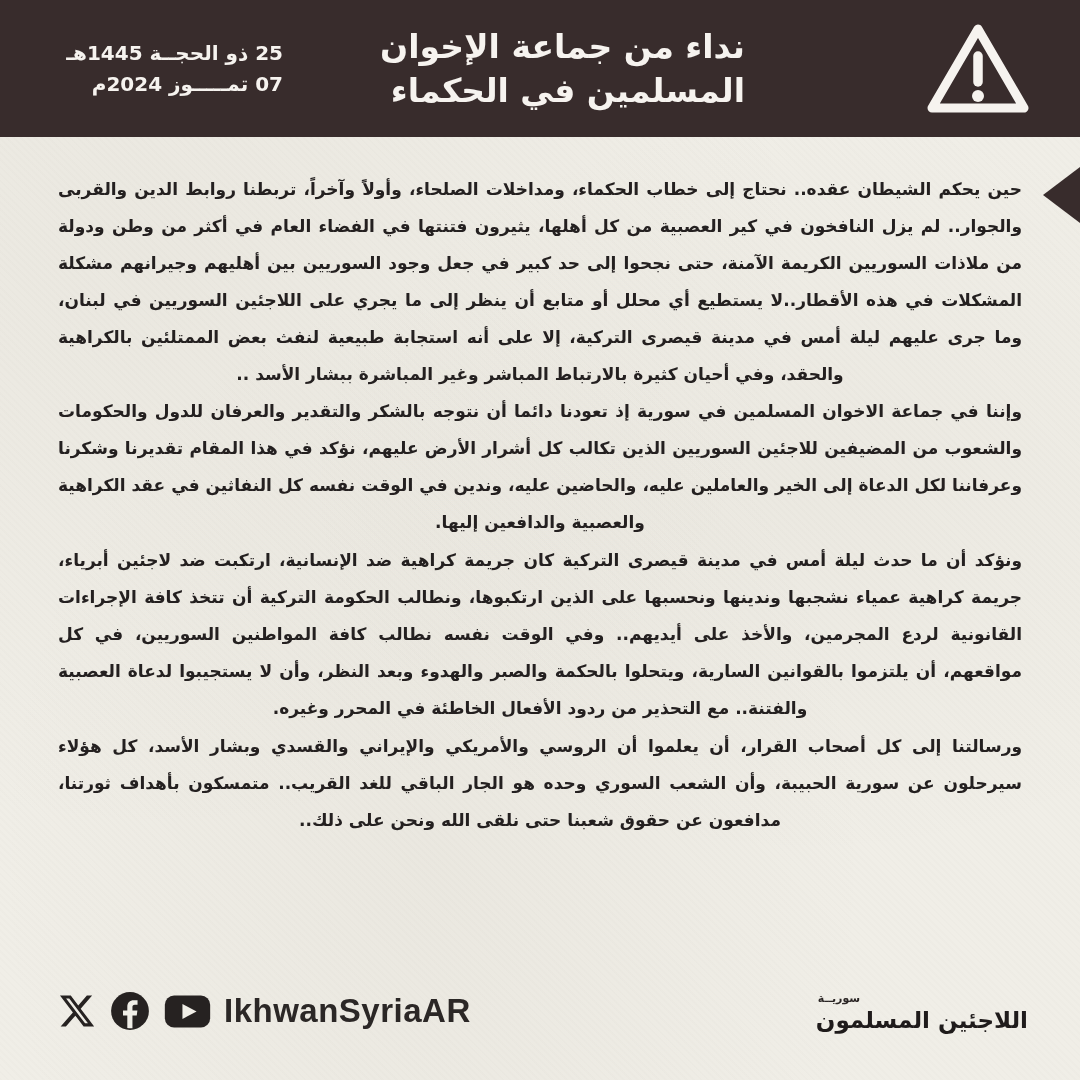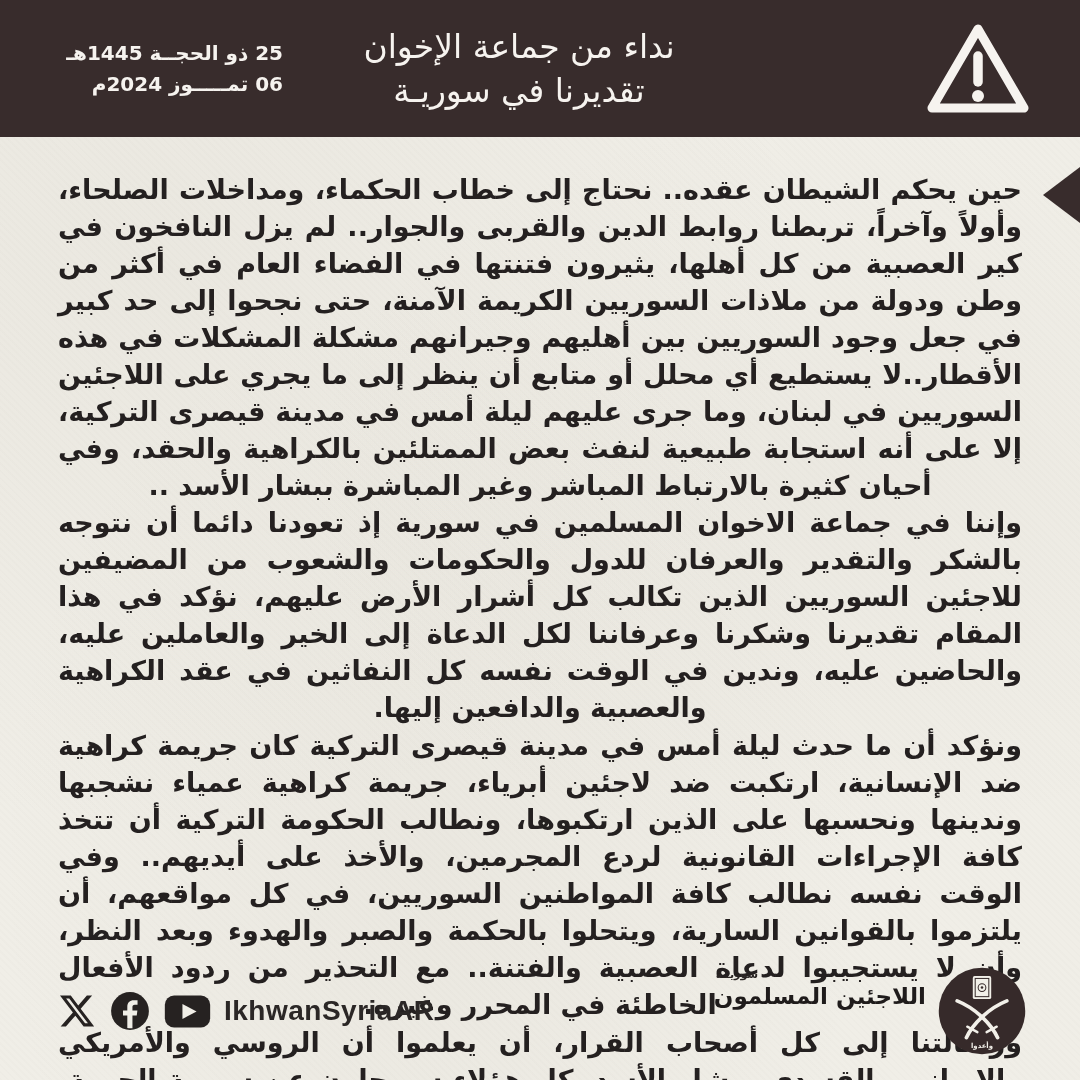--- a/index.html
+++ b/index.html
@@ -19,55 +19,55 @@
   .header {
     position:relative; width:1080px; height:137px; background:#382c2c;
     display:flex; align-items:center; color:#f6f3ef;
   }
   .dates {
     width:235px; padding-right:10px; margin-left:58px;
     direction:rtl; text-align:right;
     font-size:20px; font-weight:bold; line-height:31px; white-space:nowrap;
   }
   .title {
-    flex:1; direction:rtl; text-align:center; padding-left:0; padding-right:130px;
-    font-size:33px; font-weight:normal; line-height:44px;
+    flex:1; direction:rtl; text-align:right; padding-left:0; padding-right:130px;
+    font-size:33px; font-weight:bold; line-height:44px;
   }
   .warn-wrap { width:205px; display:flex; justify-content:center; }
   .warn-wrap svg { display:block; }
 
   
   .arrow-marker {
     position:absolute; right:0; top:167px; width:37px; height:56px;
     background:#382c2c;
     clip-path:polygon(100% 0, 100% 100%, 0 50%);
   }
 
   
   .statement {
     position:relative; padding:34px 58px 0 58px;
     direction:rtl; color:#242020;
   }
   .statement p {
-    font-size:27px; font-weight:bold; line-height:37px;
+    font-size:17px; font-weight:bold; line-height:37px;
     text-align:justify; text-align-last:center;
   }
   .statement p.gap { margin-top:1px; }
 
   
   .footer {
     position:absolute; left:0; bottom:0; width:1080px; height:110px;
     display:flex; justify-content:space-between; align-items:center;
     padding:0 52px 28px 58px;
   }
   .social { display:flex; align-items:center; gap:13px; }
   .social svg { display:block; }
   .handle {
     font-family:"Liberation Sans","DejaVu Sans",sans-serif;
-    font-size:28px; font-weight:bold; color:#2b2726; letter-spacing:0.5px;
+    font-size:33px; font-weight:bold; color:#2b2726; letter-spacing:0.5px;
     margin-right:4px;
   }
   .brand { display:flex; align-items:flex-start; gap:10px; }
   .brand-name {
     position:relative; direction:rtl; margin-top:18px;
     font-size:23px; font-weight:bold; color:#1f1b1b; letter-spacing:-1px;
     white-space:nowrap;
   }
   .brand-region {
     position:absolute; top:-15px; left:2px;
@@ -76,25 +76,25 @@
   .emblem svg { display:block; }
 </style>
 </head>
 <body>
 
 <div id="page">
 
   <div class="header">
     <div class="dates">
       <div>25 ذو الحجــة 1445هـ</div>
-      <div>06 تمـــــوز 2024م</div>
+      <div>07 تمـــــوز 2024م</div>
     </div>
     <div class="title">
       <div>نداء من جماعة الإخوان</div>
-      <div>تقديرنا في سوريـة</div>
+      <div>المسلمين في الحكماء</div>
     </div>
     <div class="warn-wrap">
       <svg width="112" height="102" viewBox="0 0 112 102">
         <path d="M56 11 L102 90 L10 90 Z" fill="none" stroke="#f6f3ef" stroke-width="9" stroke-linejoin="round"></path>
         <line x1="56" y1="38" x2="56" y2="64" stroke="#f6f3ef" stroke-width="9.5" stroke-linecap="round"></line>
         <circle cx="56" cy="78" r="6" fill="#f6f3ef"></circle>
       </svg>
     </div>
   </div>
 
@@ -128,32 +128,16 @@
         </svg>
       </span>
       <span class="handle">IkhwanSyriaAR</span>
     </div>
 
     <div class="brand">
       <div class="brand-name">
         <span class="brand-region">سوريــة</span>
         <span>اللاجئين المسلمون</span>
       </div>
-      <div class="emblem">
-        <svg width="92" height="92" viewBox="0 0 100 100">
-          <circle cx="50" cy="50" r="47" fill="#362a2a"></circle>
-
-          <rect x="40" y="12" width="20" height="25" rx="2" fill="#f2f0e9"></rect>
-          <rect x="42.6" y="14.6" width="14.8" height="19.8" fill="none" stroke="#362a2a" stroke-width="1.1"></rect>
-          <circle cx="50" cy="24.5" r="4.2" fill="none" stroke="#362a2a" stroke-width="1.1"></circle>
-          <circle cx="50" cy="24.5" r="1.4" fill="#362a2a"></circle>
-
-          <path d="M33 79 C 40 64, 57 47, 77 39" fill="none" stroke="#f2f0e9" stroke-width="4" stroke-linecap="round"></path>
-          <path d="M67 79 C 60 64, 43 47, 23 39" fill="none" stroke="#f2f0e9" stroke-width="4" stroke-linecap="round"></path>
-          <line x1="34" y1="67" x2="45" y2="73" stroke="#f2f0e9" stroke-width="2.6" stroke-linecap="round"></line>
-          <line x1="66" y1="67" x2="55" y2="73" stroke="#f2f0e9" stroke-width="2.6" stroke-linecap="round"></line>
-          <text x="50" y="90" text-anchor="middle" font-family="DejaVu Sans" font-size="7.5" font-weight="bold" fill="#f2f0e9" direction="rtl">وأعدوا</text>
-        </svg>
-      </div>
     </div>
   </div>
 
 </div>
 
 </body></html>

